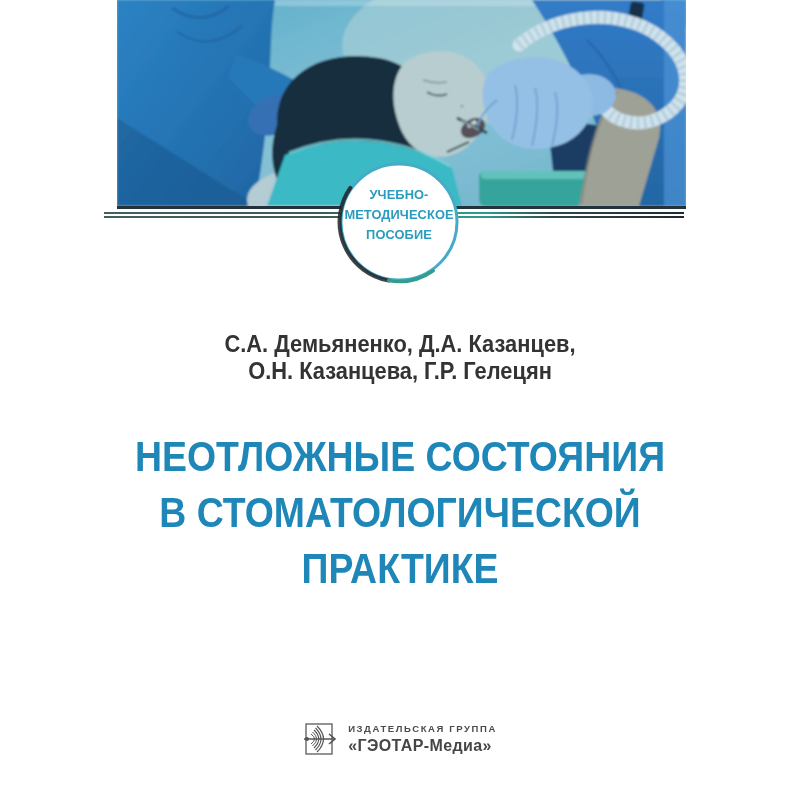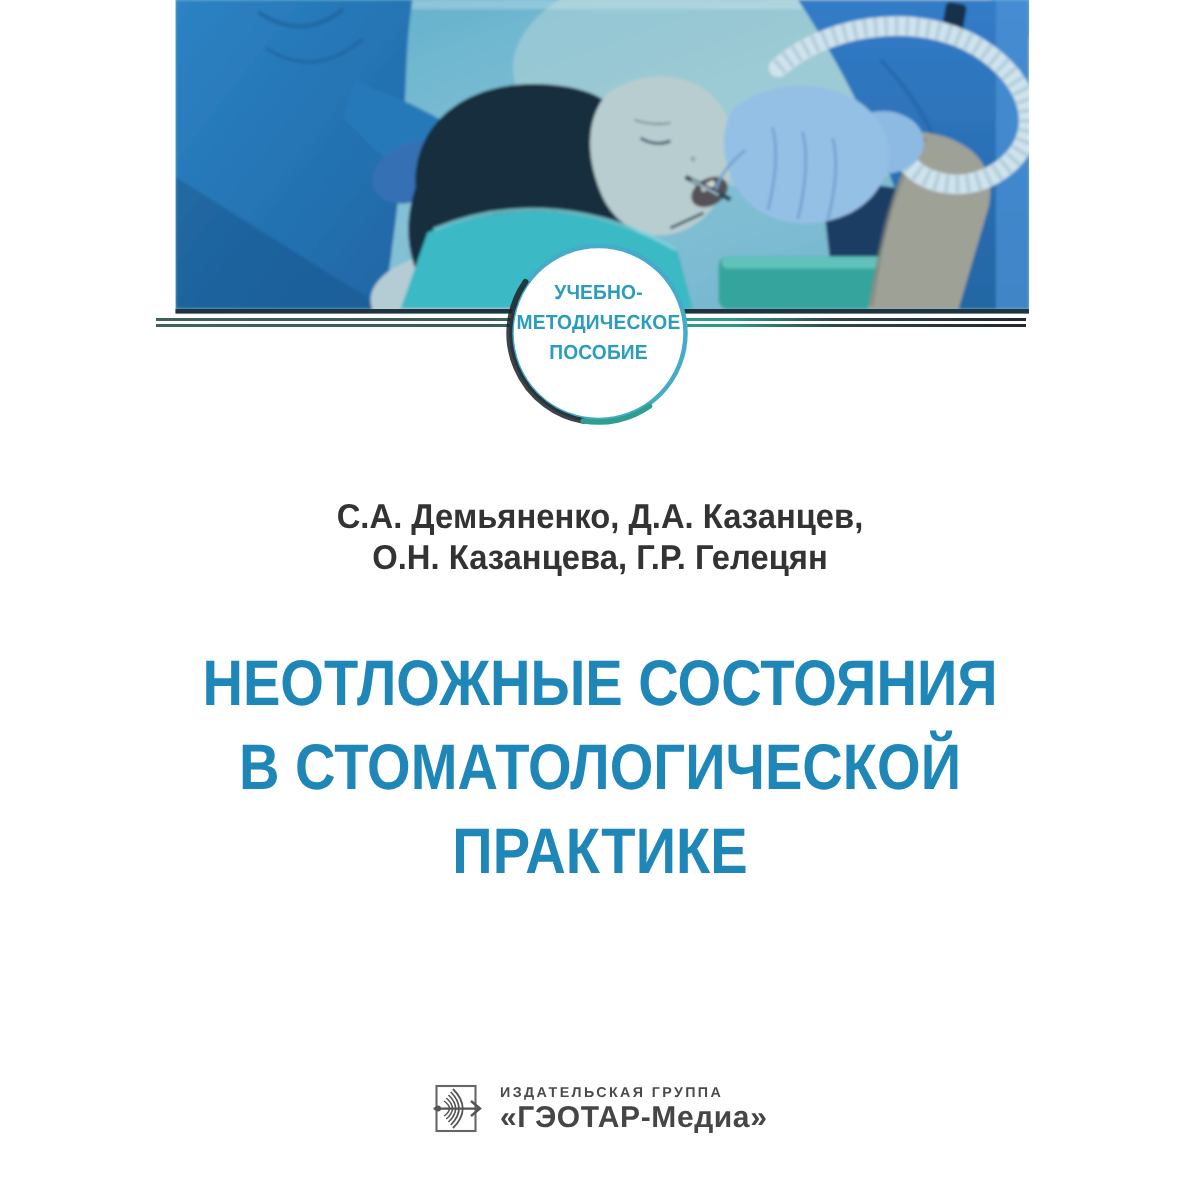--- a/index.html
+++ b/index.html
@@ -43,21 +43,21 @@
   
   .publisher{
     position:absolute;left:0;top:706px;width:800px;
     display:flex;justify-content:center;align-items:center;gap:11px;margin-top:16px;
   }
   .pub-text{display:flex;flex-direction:column;justify-content:center;}
   .pub-group{
     font-size:9.5px;font-weight:bold;letter-spacing:1.6px;color:#4a4a4a;line-height:12px;
   }
   .pub-name{
-    font-size:20px;font-weight:bold;letter-spacing:0.4px;color:#464646;line-height:19px;margin-top:1px;
+    font-size:16px;font-weight:bold;letter-spacing:0.4px;color:#464646;line-height:19px;margin-top:1px;
   }
 </style>
 </head>
 <body>
 
 <div id="cover">
 
   <div class="photo">
     <svg viewBox="0 0 569 206" xmlns="http://www.w3.org/2000/svg">
       <defs>

